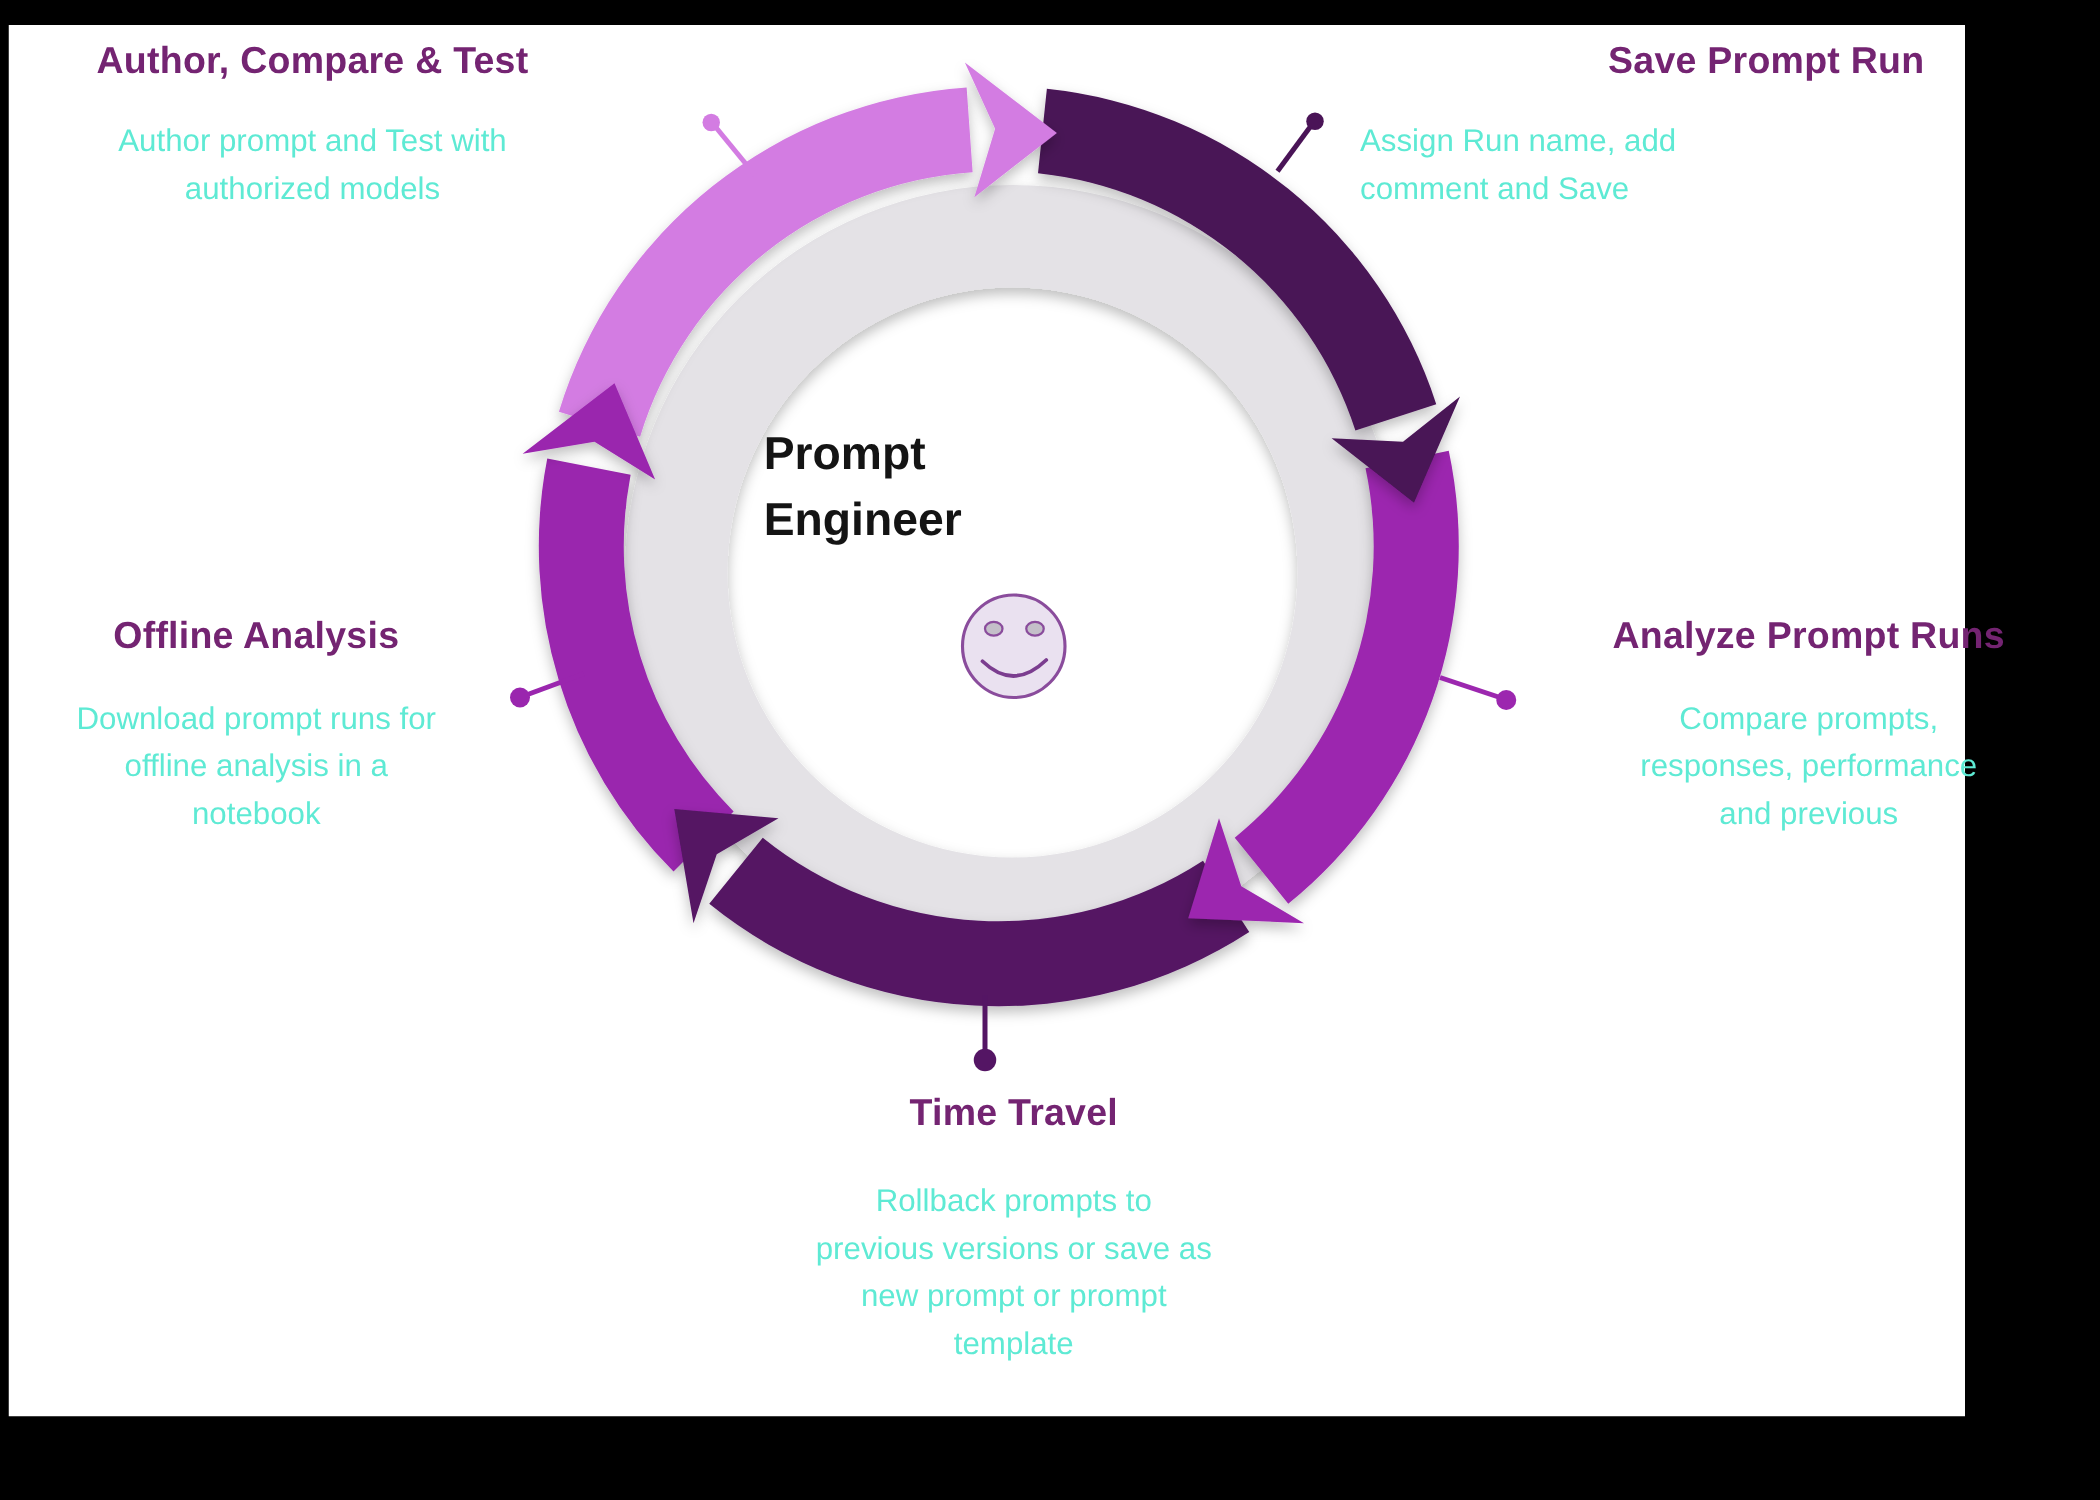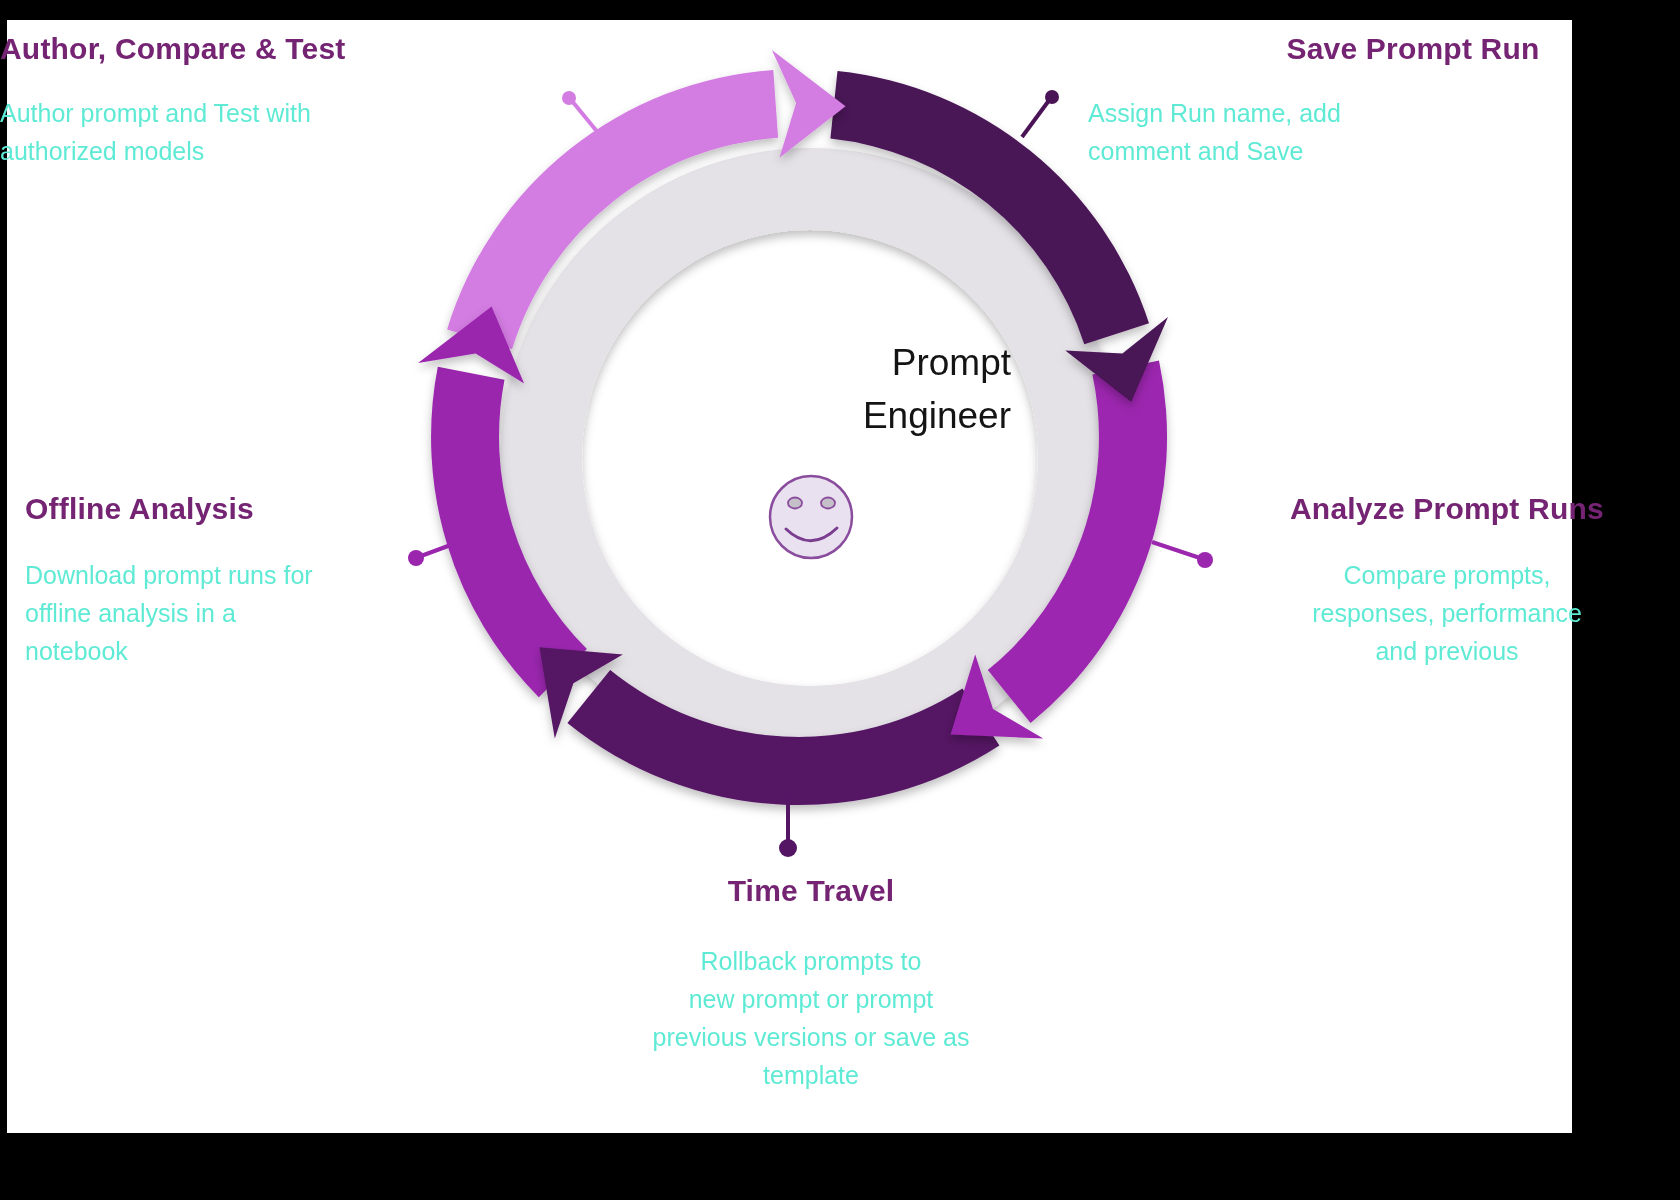--- a/index.html
+++ b/index.html
@@ -1,36 +1,36 @@
 <!DOCTYPE html>
 <html><head>
 <meta charset="utf-8">
 <style>
   html,body{margin:0;padding:0;background:#000;width:1680px;height:1200px;position:relative;
     font-family:"Liberation Sans",sans-serif;}
   .panel{position:absolute;left:7px;top:20px;width:1565px;height:1113px;background:#fff;}
   .abs{position:absolute;}
   .stage-heading{font-size:30px;font-weight:700;color:#742472;letter-spacing:.2px;}
   .stage-body{font-size:25px;color:#5eead4;line-height:38px;}
-  .ta-r{text-align:left;}
+  .ta-r{text-align:center;}
   .ta-l{text-align:left;}
   .ta-c{text-align:center;}
   
   #author-heading{top:32px;left:0;width:500px;}
   #author-body{top:94px;left:0;width:500px;}
   #save-heading{top:32px;left:1203px;width:420px;text-align:center;}
   #save-body{top:94px;left:1088px;width:420px;}
   #analyze-heading{top:492px;left:1262px;width:420px;margin-left:28px;}
   #analyze-body{top:556px;left:1237px;width:420px;text-align:center;}
   #offline-heading{top:492px;left:25px;width:360px;}
   #offline-body{top:556px;left:25px;width:360px;}
   #timetravel-heading{top:874px;left:611px;width:400px;}
   #timetravel-body{top:942px;left:561px;width:500px;}
-  #center-title{top:336px;left:611px;width:400px;font-size:37px;font-weight:400;
-    color:#141414;line-height:53px;text-align:right;}
+  #center-title{top:336px;left:611px;width:400px;font-size:37px;font-weight:700;
+    color:#141414;line-height:53px;text-align:left;}
   svg.overlay{position:absolute;left:0;top:0;pointer-events:none;}
 </style>
 </head>
 <body>
 
 <div class="panel"></div>
 
 <svg class="overlay" width="1680" height="1200" viewBox="0 0 1680 1200">
   <defs>
     <filter id="softshadow" x="-30%" y="-30%" width="160%" height="160%">
@@ -103,16 +103,16 @@
 <div class="abs stage-heading ta-r" id="offline-heading">Offline Analysis</div>
 <div class="abs stage-body ta-r" id="offline-body">
     <div>Download prompt runs for</div>
     <div>offline analysis in a</div>
     <div>notebook</div>
   </div>
 
 <div class="abs stage-heading ta-c" id="timetravel-heading">Time Travel</div>
 <div class="abs stage-body ta-c" id="timetravel-body">
     <div>Rollback prompts to</div>
+    <div>previous versions or save as</div>
     <div>new prompt or prompt</div>
-    <div>previous versions or save as</div>
     <div>template</div>
   </div>
 
 </body></html>

